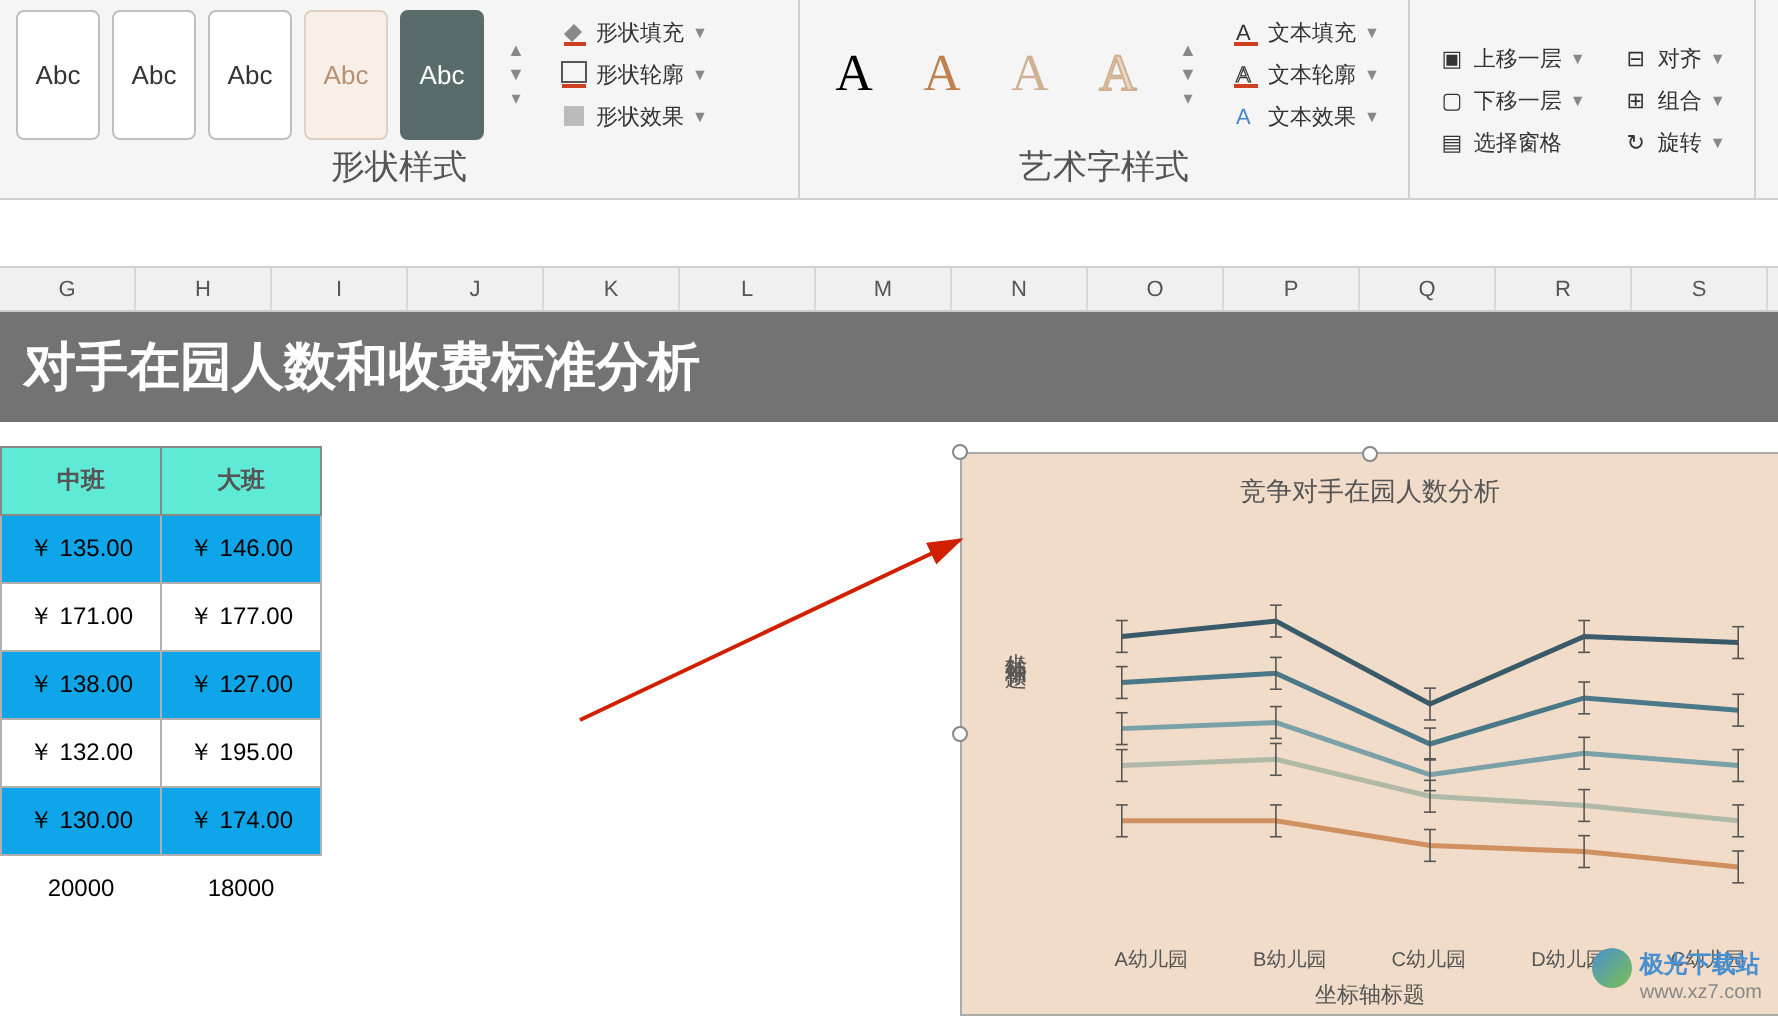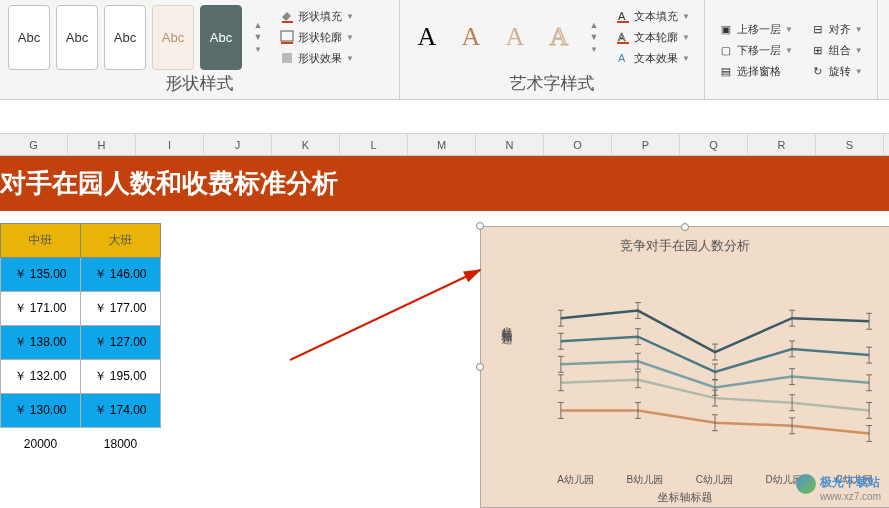--- a/index.html
+++ b/index.html
@@ -22,26 +22,26 @@
   
   .art-btn { width: 38px; height: 40px; display: flex; align-items: center; justify-content: center; font-size: 26px; font-family: serif; border: 1px solid transparent; }
   .art1 { color: #000; }
   .art2 { color: #c08050; }
   .art3 { color: #d0b090; }
   .art4 { color: #e8d8c8; -webkit-text-stroke: 1px #d0b090; }
   
   .col-headers { display: flex; border-bottom: 1px solid #ccc; background: #f0f0f0; height: 22px; }
   .col-headers div { flex: none; width: 68px; text-align: center; font-size: 11px; color: #555; border-right: 1px solid #d8d8d8; line-height: 22px; }
   
-  .title-band { background: #c2410c; color: #fff; font-size: 26px; font-weight: bold; padding: 10px 0 10px 0; height: 55px; display: flex; align-items: center; }
+  .title-band { background: #737373; color: #fff; font-size: 26px; font-weight: bold; padding: 10px 0 10px 12px; height: 55px; display: flex; align-items: center; }
   
   .sheet-area { position: relative; }
   .data-table { border-collapse: collapse; margin-top: 12px; }
   .data-table th, .data-table td { border: 1px solid #b0b0b0; width: 80px; height: 34px; text-align: center; font-size: 12px; }
-  .data-table th { background: #eab308; color: #555; font-weight: normal; border: 1.5px solid #888; }
+  .data-table th { background: #5eead4; color: #555; font-weight: bold; border: 1.5px solid #888; }
   .data-table .alt td { background: #0ea5e9; }
   .data-table tbody tr { }
   .data-table .sum td { border: none; height: 32px; }
   
   .chart-box { position: absolute; left: 480px; top: 226px; width: 410px; height: 282px; background: #f0dcc8; border: 1px solid #aaa; }
   .chart-title { text-align: center; font-size: 13px; color: #555; padding: 10px 0 4px 0; }
   .chart-plot { position: absolute; left: 60px; top: 50px; right: 0; bottom: 40px; }
   .y-axis-title { position: absolute; left: 18px; top: 90px; writing-mode: vertical-rl; font-size: 11px; color: #555; letter-spacing: 2px; }
   .x-axis-title { position: absolute; bottom: 2px; left: 50%; transform: translateX(-50%); font-size: 11px; color: #555; }
   .x-labels { position: absolute; bottom: 20px; left: 60px; right: 0; display: flex; justify-content: space-around; font-size: 10px; color: #555; }

